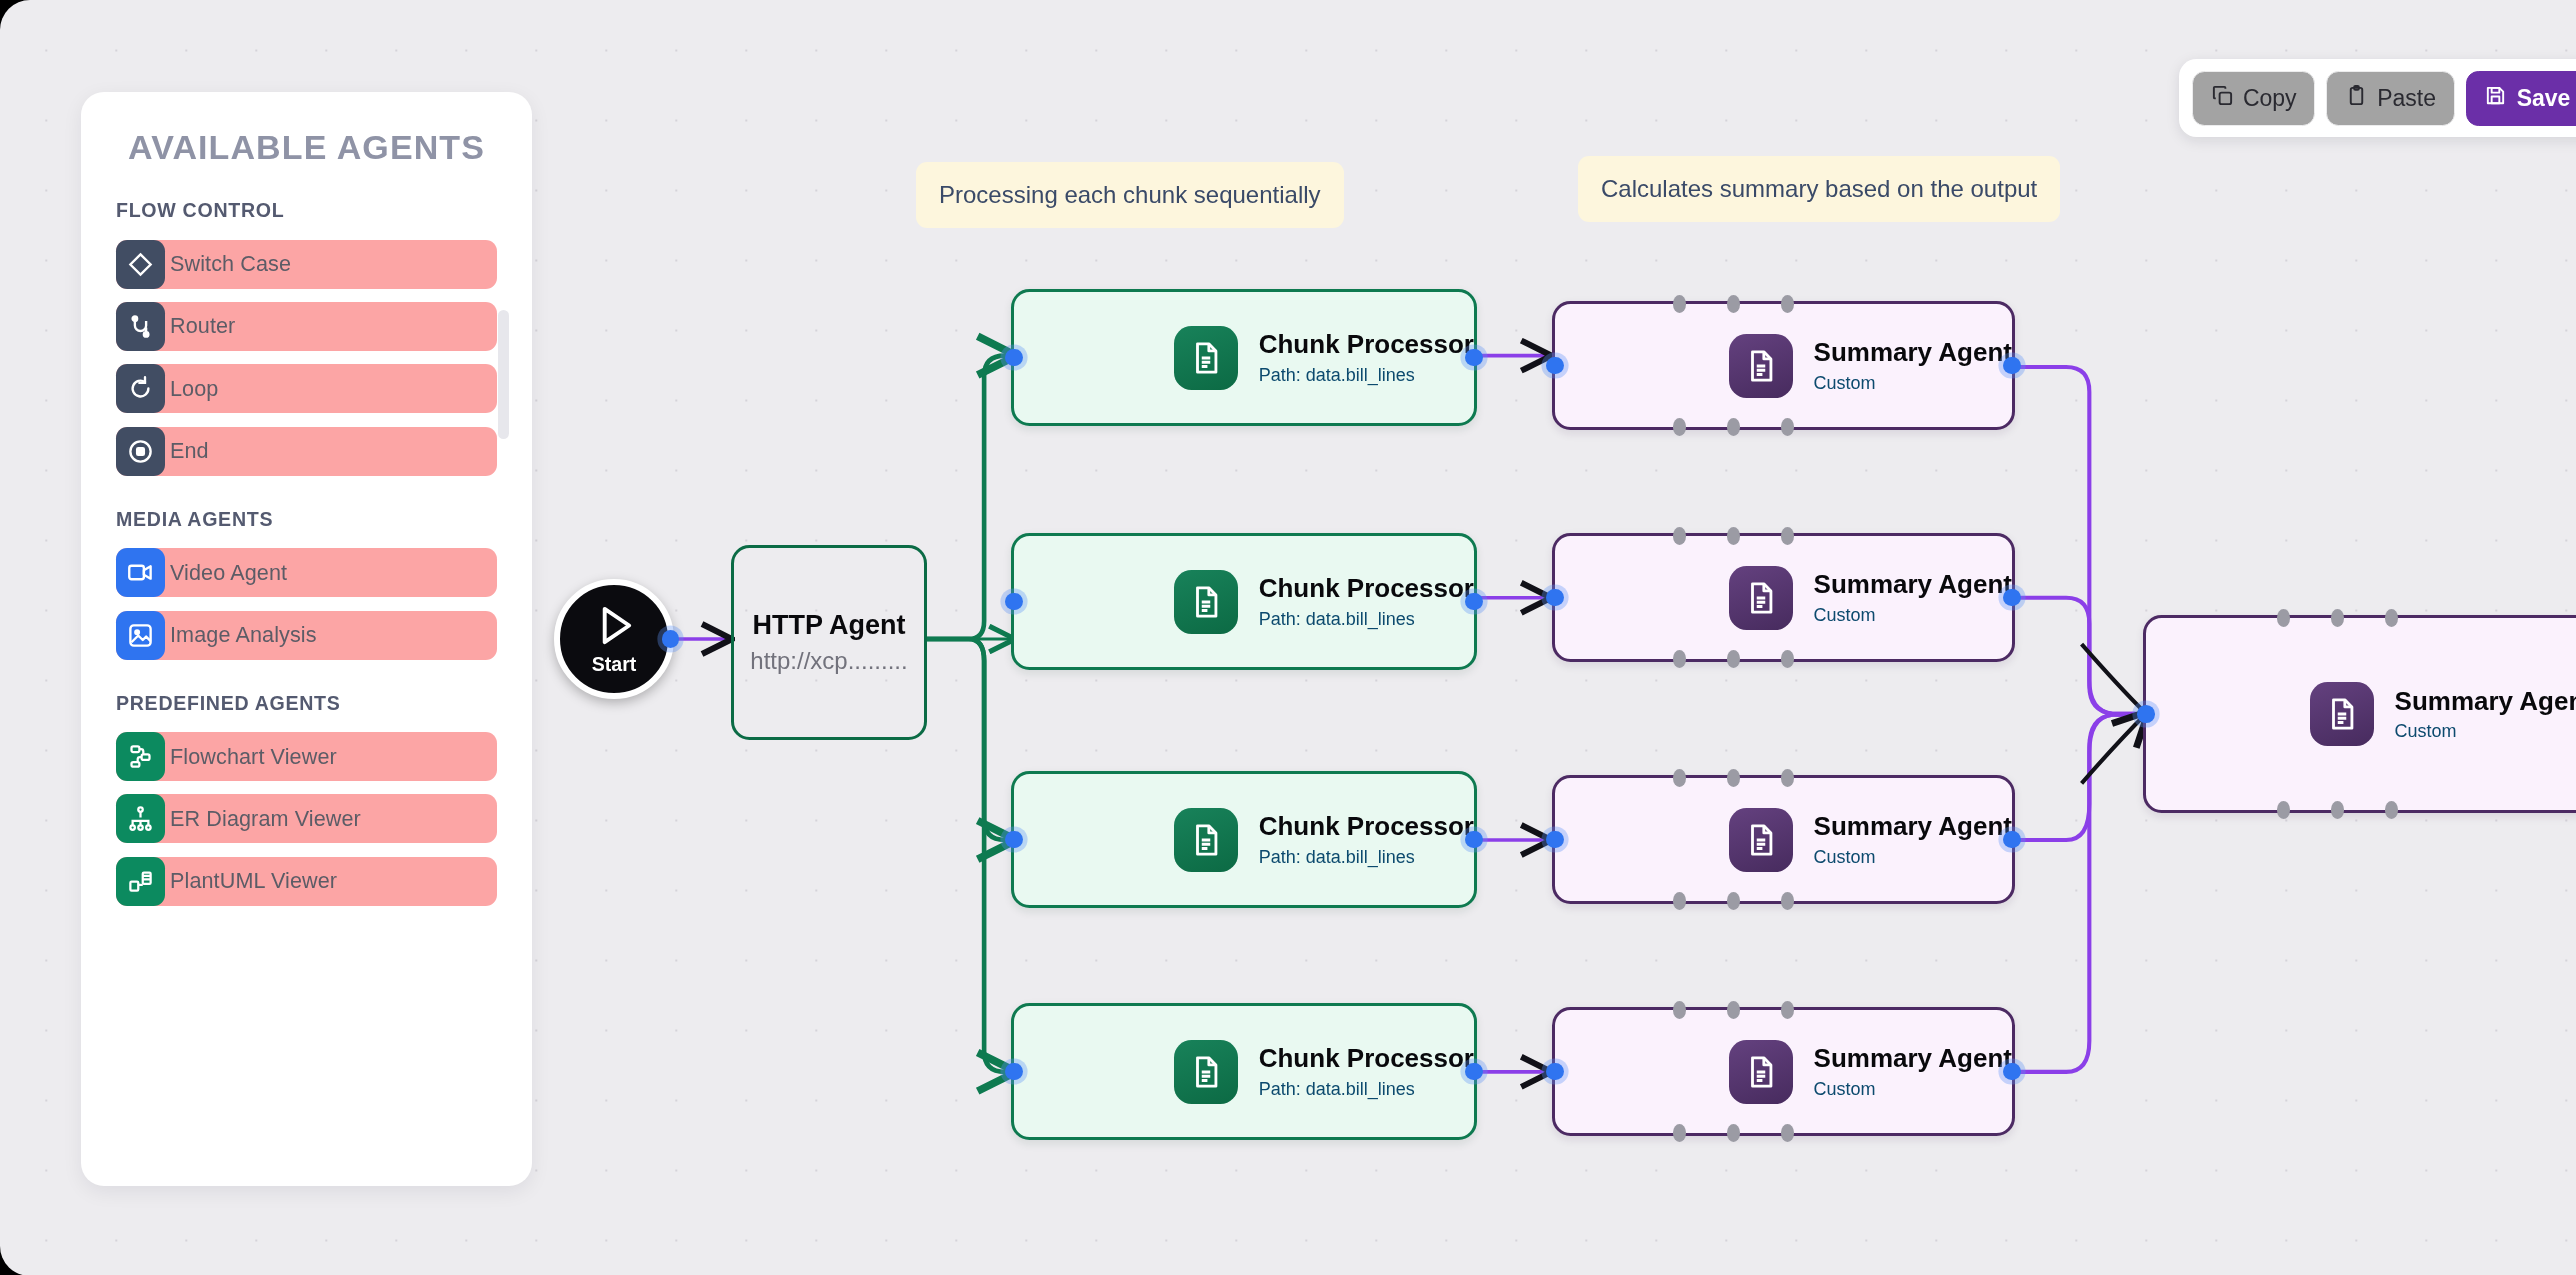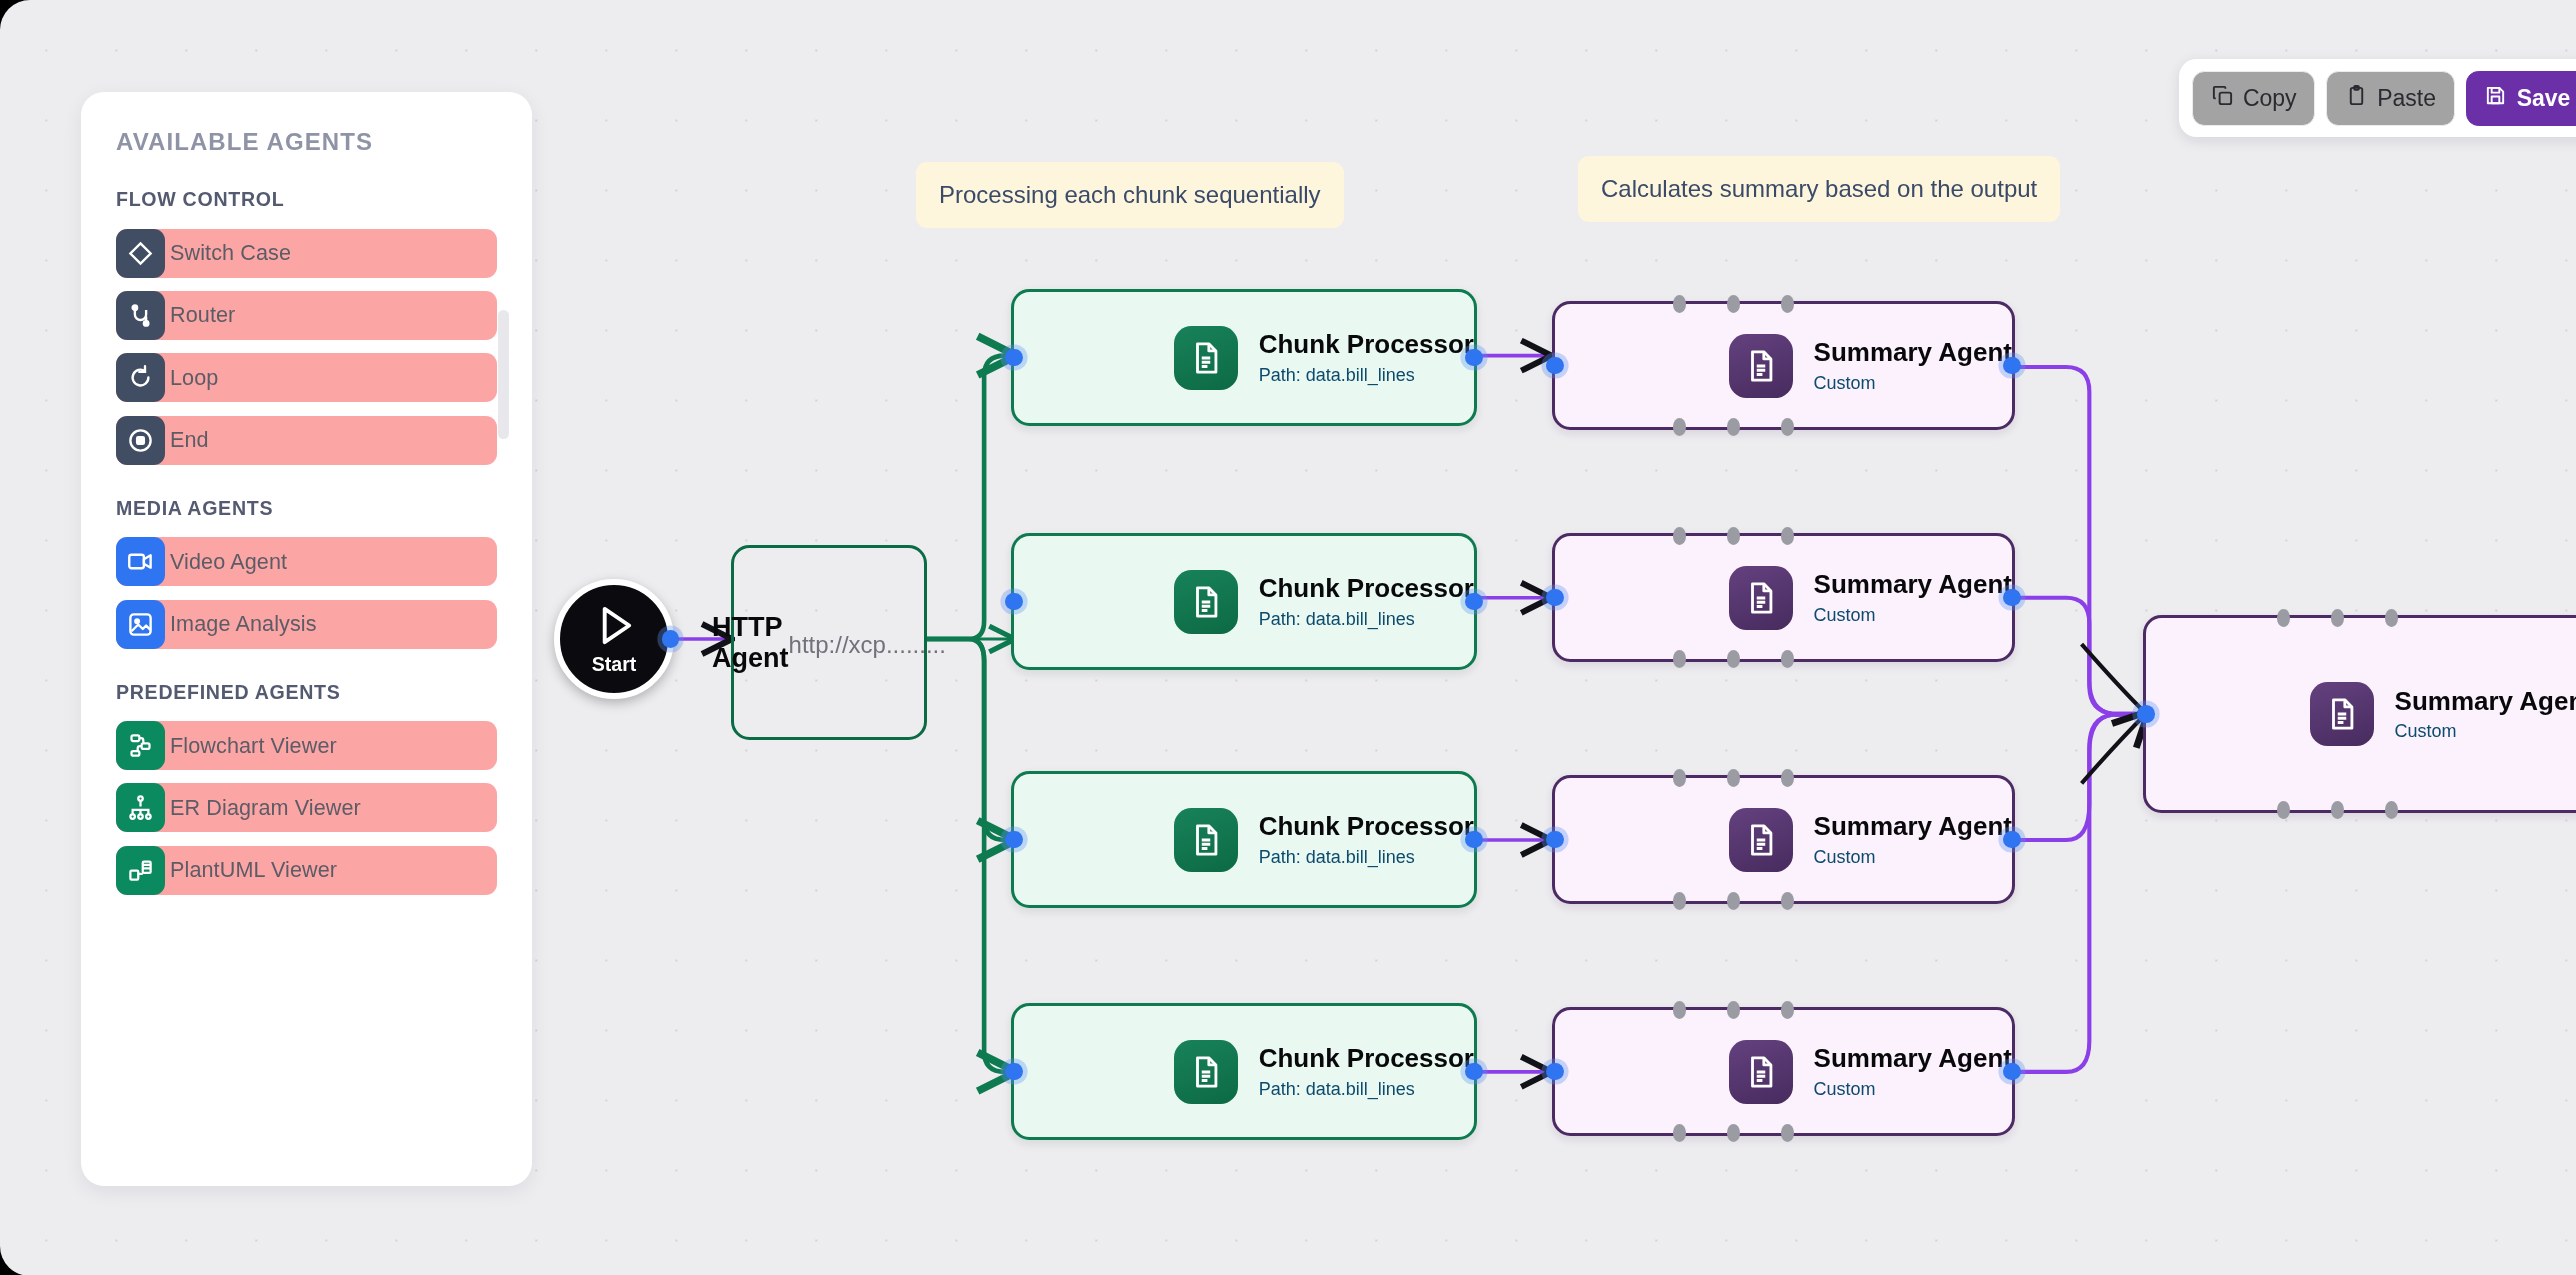--- a/index.html
+++ b/index.html
@@ -17,22 +17,22 @@
     overflow:hidden;
   }
 
   
   #sidebar {
     position:absolute; left:81px; top:92px; width:451px; height:1094px;
     background:#fff; border-radius:23px;
     box-shadow:0 5.2px 20.6px rgba(20,20,40,.07);
     padding:36px 0 0 0; overflow:hidden;
   }
-  .panel-title { font-size:24px; font-weight:700; letter-spacing:1.1px;
-                 color:#8f93a6; padding:0 0 0 35px; }
+  .panel-title { font-size:34px; font-weight:700; letter-spacing:1.1px;
+                 color:#8f93a6; padding:0 0 0 35px;margin-left:12px; }
   .group-title { font-size:19.6px; font-weight:700; letter-spacing:0.7px;
                  color:#545a70; padding:0 0 0 35px; margin:32px 0 17.5px 0; }
   .agent-row {
     display:flex; align-items:center; gap:5px;
     margin:0 35px 13.4px 35px; height:49px;
     background:#fca5a5; border-radius:11.3px;
   }
   .agent-ico {
     width:49px; height:49px; border-radius:11.3px; flex:0 0 49px;
     display:flex; align-items:center; justify-content:center;
@@ -77,21 +77,21 @@
     box-shadow:0 4.1px 11.3px rgba(0,0,0,.26);
     display:flex; flex-direction:column; align-items:center;
     justify-content:center; gap:2.1px;
   }
   #start-node .ply { position:relative; width:49px; height:47px; }
   #start-node .ply svg { width:49px; height:47px; }
   #start-node .lbl { color:#fff; font-size:19.6px; font-weight:700; margin-top:1px; }
 
   .http-node {
     border:3.6px solid #0b6b45; background:transparent; border-radius:18.5px;
-    display:flex; flex-direction:row; align-items:center; justify-content:center;
+    display:flex; flex-direction:column; align-items:center; justify-content:center;
   }
   .http-title { font-size:27px; font-weight:700; color:#09090c; }
   .http-sub { font-size:24px; color:#72727c; margin-top:5.2px; }
 
   .chunk-node {
     border:3.6px solid #0e7a50; background:#e9f9f1; border-radius:18.5px;
     display:flex; align-items:center; padding-left:25px; gap:20.6px;
     box-shadow:0 3.6px 8.2px rgba(20,60,40,.10);
   }
   .sum-node {

